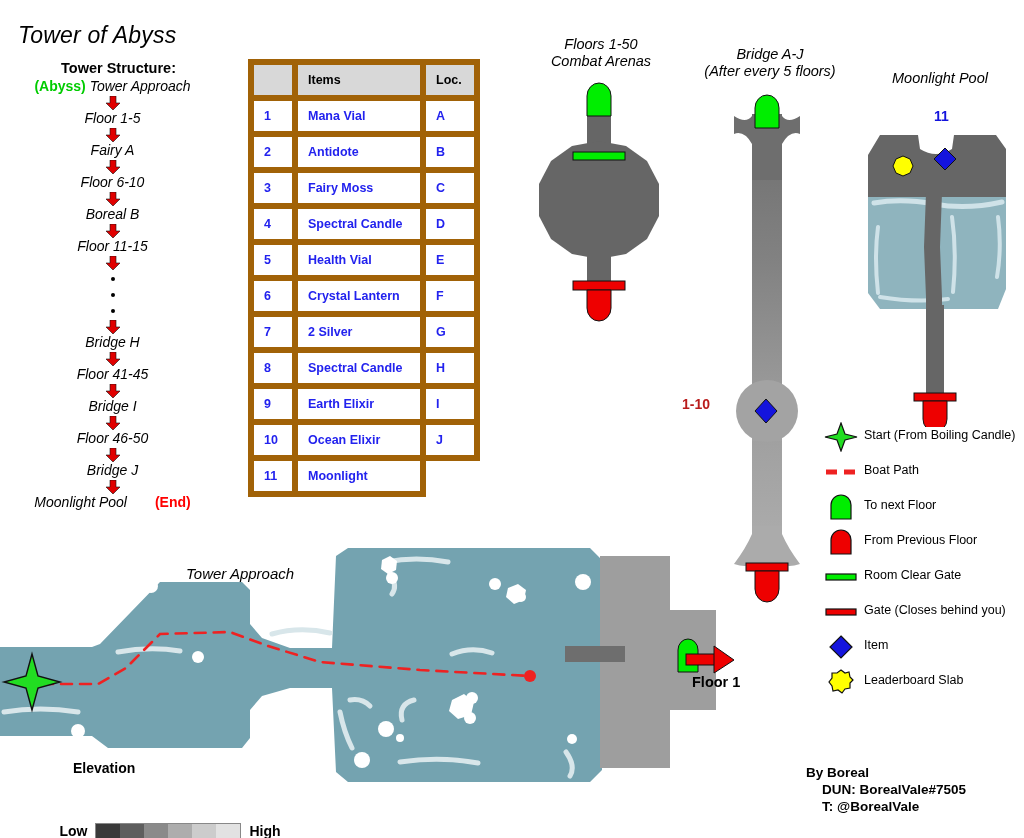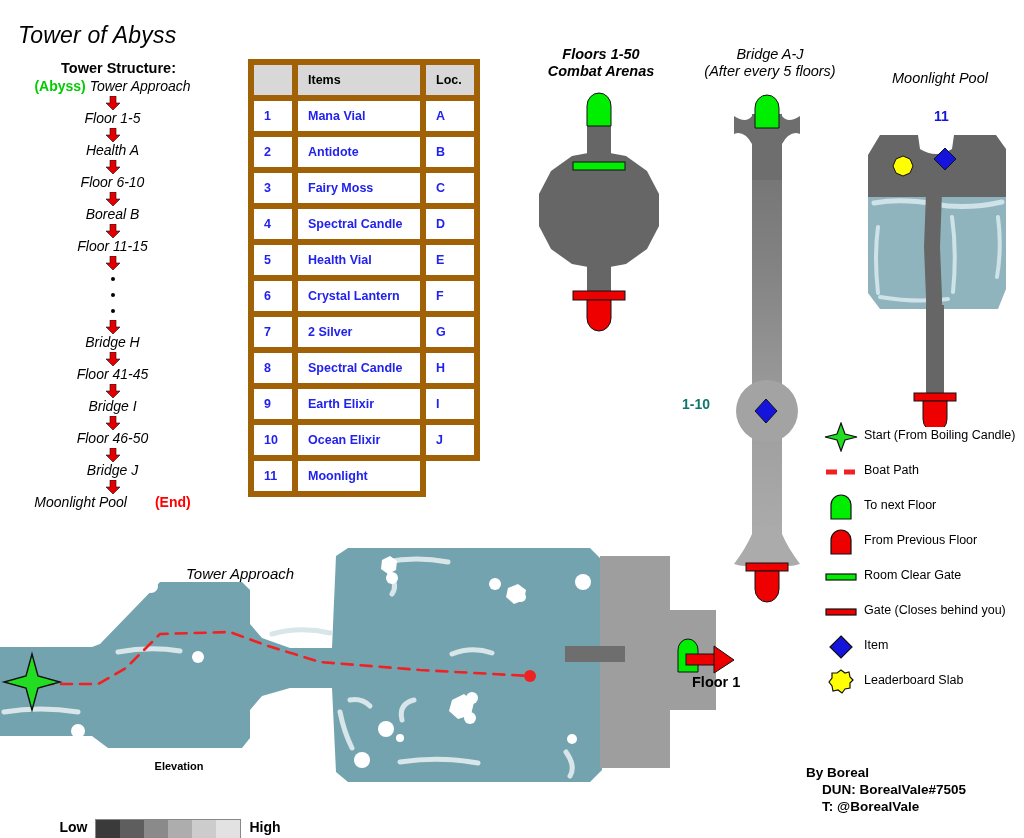--- a/index.html
+++ b/index.html
@@ -43,37 +43,37 @@
   .col-item{width:128px;}
   .col-loc{width:54px;}
   #items-table tr.last-row td.empty-cell{border:none;}
 
   
   .diagram-caption{
     font-size:14.5px;font-style:italic;text-align:center;line-height:17px;
   }
 
   
-  #arena-diagram{left:516px;top:46px;width:170px;font-weight:bold;}
+  #arena-diagram{left:516px;top:36px;width:170px;}
   #bridge-diagram{left:684px;top:46px;width:172px;}
   #pool-diagram{left:856px;top:70px;width:168px;}
 
   
   #legend{left:818px;top:424px;width:206px;}
   .legend-row{display:flex;align-items:flex-start;margin-bottom:9px;min-height:26px;}
   .legend-sym{width:46px;flex:0 0 46px;display:flex;justify-content:center;align-items:center;height:26px;}
   .legend-lbl{font-size:12.5px;line-height:15px;padding-top:4px;}
 
   
   #credits{left:806px;top:764px;font-size:13.5px;font-weight:bold;line-height:17px;}
   #credits .indent{padding-left:16px;}
 
   
   #elevation-legend{left:55px;top:760px;width:230px;}
-  #elevation-legend .el-title{text-align:center;font-weight:bold;font-size:11px;margin-bottom:16px;padding-left:18px;}
+  #elevation-legend .el-title{font-weight:bold;font-size:14px;margin-bottom:16px;padding-left:18px;}
   .el-row{display:flex;align-items:flex-start;justify-content:center;margin-top:47px;}
   .el-label{font-weight:bold;font-size:14px;}
   .el-swatches{display:flex;margin:0 8px;border:1px solid #888;}
   .el-swatch{width:24px;height:24px;}
 
   
   #tower-approach-map{left:0px;top:520px;width:790px;height:290px;}
   #approach-label{left:186px;top:565px;font-size:15px;font-style:italic;}
   #floor1-label{left:692px;top:674px;font-size:14.5px;font-weight:bold;}
 </style>
@@ -95,21 +95,21 @@
         <polygon points="5,0 11,0 11,7 15,7 8,14 1,7 5,7" fill="#e00000" stroke="#111" stroke-width="0.6"></polygon>
       </svg>
   </div>
   <div class="ts-row"><span>Floor 1-5</span></div>
 
   <div class="arrow-down">
     <svg width="16" height="15" viewBox="0 0 16 15">
         <polygon points="5,0 11,0 11,7 15,7 8,14 1,7 5,7" fill="#e00000" stroke="#111" stroke-width="0.6"></polygon>
       </svg>
   </div>
-  <div class="ts-row"><span>Health A</span></div>
+  <div class="ts-row"><span>Fairy A</span></div>
 
   <div class="arrow-down">
     <svg width="16" height="15" viewBox="0 0 16 15">
         <polygon points="5,0 11,0 11,7 15,7 8,14 1,7 5,7" fill="#e00000" stroke="#111" stroke-width="0.6"></polygon>
       </svg>
   </div>
   <div class="ts-row"><span>Floor 6-10</span></div>
 
   <div class="arrow-down">
     <svg width="16" height="15" viewBox="0 0 16 15">
@@ -303,21 +303,21 @@
 
     <polygon points="71,325 82,313 93,325 82,337" fill="#1414dd" stroke="#111" stroke-width="1"></polygon>
 
     <path d="M50 478 Q62 462 68 448 L98 448 Q104 462 116 478 Q104 482 98 478 L68 478 Q62 482 50 478 Z" fill="#ababab"></path>
     <rect x="68" y="440" width="30" height="40" fill="#ababab"></rect>
 
     <rect x="62" y="477" width="42" height="8" fill="#ee0000" stroke="#111" stroke-width="1"></rect>
 
     <path d="M71 485 L71 503 A12 13 0 0 0 95 503 L95 485 Z" fill="#ee0000" stroke="#111" stroke-width="1"></path>
   </svg>
-  <div class="abs" style="left:-2px;top:350px;font-size:14px;font-weight:bold;color:#0f766e;">1-10</div>
+  <div class="abs" style="left:-2px;top:350px;font-size:14px;font-weight:bold;color:#b91c1c;">1-10</div>
 </div>
 
 <div class="abs" id="pool-diagram">
   <div class="diagram-caption">Moonlight Pool</div>
   <svg width="168" height="330" viewBox="0 0 168 330" style="display:block;margin-top:10px;">
 
     <path d="M12 58 L24 38 L62 38 L64 52 Q80 62 96 52 L98 38 L140 38 L150 52 L150 106 L12 106 Z" fill="#666666"></path>
 
     <path d="M12 100 L150 100 L150 192 L142 212 L24 212 L12 196 Z" fill="#8fb4be"></path>
 

